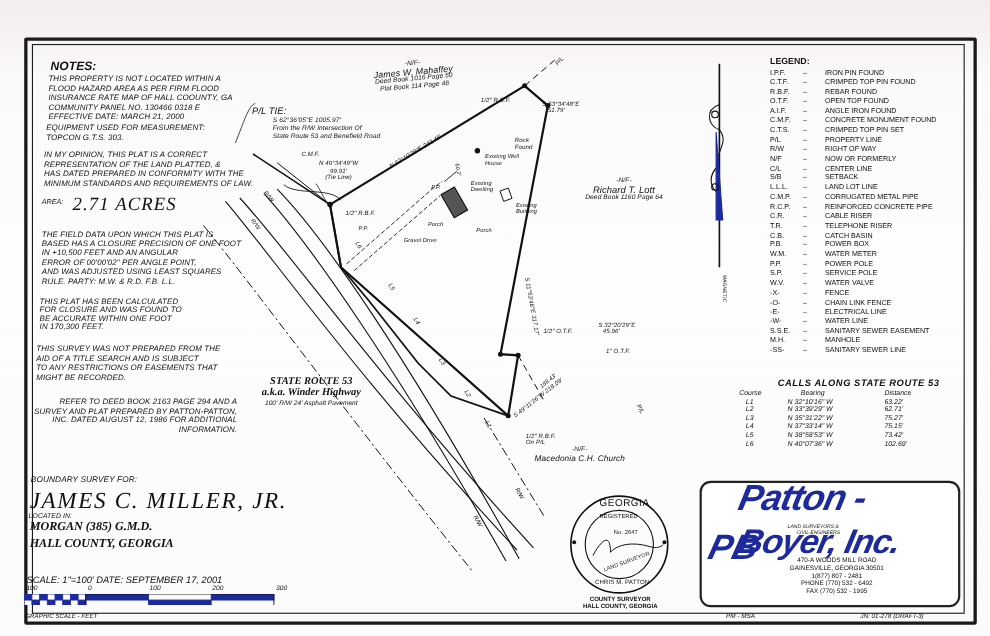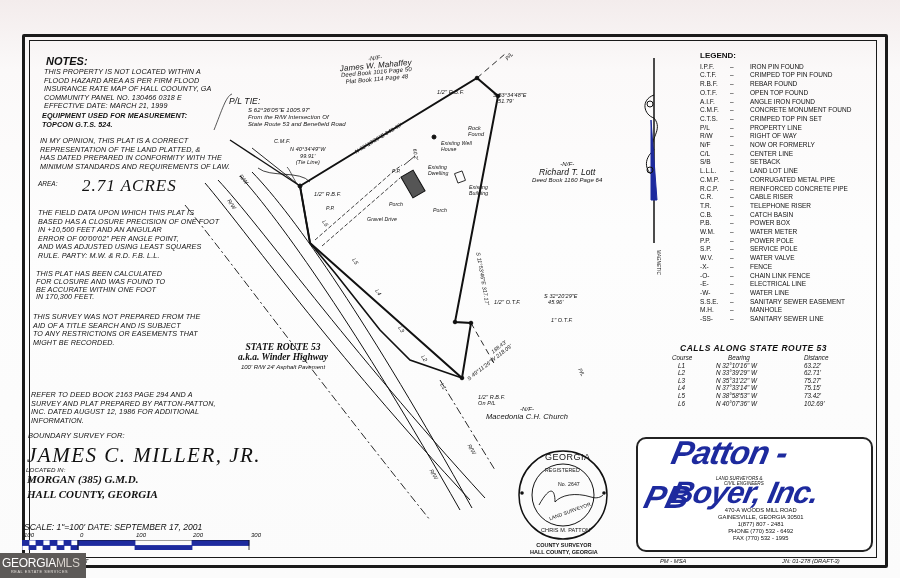--- a/index.html
+++ b/index.html
@@ -3,32 +3,32 @@
 <meta charset="utf-8">
 <style>
   html,body{margin:0;padding:0;}
   body{width:900px;height:578px;overflow:hidden;background:#f6f2f1;font-family:"Liberation Sans",sans-serif;color:#111;position:relative;}
   .sheet{position:absolute;left:0;top:0;width:900px;height:578px;background:linear-gradient(180deg,#f3ecec 0%,#fbf9f9 12%,#fdfdfd 40%,#fbfbfb 100%);}
   .frame-outer{position:absolute;left:22px;top:34px;width:860px;height:528px;border:3px solid #1a1a1a;border-radius:2px;}
   .frame-inner{position:absolute;left:29px;top:40px;width:846px;height:516px;border:1.5px solid #1a1a1a;}
   .txt{position:absolute;font-style:italic;font-size:7.2px;line-height:8.6px;letter-spacing:.1px;white-space:nowrap;}
   .notes-title{position:absolute;left:46px;top:55px;font-style:italic;font-weight:bold;font-size:11px;}
   .area{position:absolute;left:38px;top:180px;font-size:6.5px;font-style:italic;}
-  .area-val{position:absolute;left:82px;top:176px;font-family:"Liberation Serif",serif;font-style:italic;font-size:17px;letter-spacing:1px;}
+  .area-val{position:absolute;left:66px;top:176px;font-family:"Liberation Serif",serif;font-style:italic;font-size:17px;letter-spacing:1px;}
   .client{position:absolute;left:27px;top:443px;font-family:"Liberation Serif",serif;font-style:italic;font-size:21px;letter-spacing:1.5px;}
   .located{position:absolute;left:27px;top:494px;font-family:"Liberation Serif",serif;font-style:italic;font-weight:bold;font-size:11px;line-height:12px;}
   .scale-line{position:absolute;left:24px;top:522px;font-style:italic;font-size:8.5px;}
   .gs-lbl{position:absolute;top:532px;font-style:italic;font-size:6px;}
   .gs-bar{position:absolute;top:540px;height:10px;}
   .legend{position:absolute;left:700px;top:52px;font-size:6.5px;line-height:8.7px;}
   .legend .row{display:flex;}
   .legend .ab{width:30px;}
   .legend .dash{width:20px;}
   .calls{position:absolute;left:672px;top:343px;font-style:italic;font-size:6.5px;}
-  .calls-title{font-weight:bold;font-size:8.5px;letter-spacing:.5px;margin-left:8px;margin-bottom:1px;}
+  .calls-title{font-weight:bold;font-size:8.5px;letter-spacing:.5px;margin-left:8px;margin-bottom:1px;text-align:right;}
   .calls table{border-collapse:collapse;}
   .calls td,.calls th{padding:0 0 0 0;font-weight:normal;font-style:italic;font-size:6.3px;line-height:7.6px;}
   .logo-box{position:absolute;left:636px;top:437px;width:233px;height:111px;border:2px solid #222;border-radius:10px;background:#fff;}
   .logo-patton{position:absolute;left:672px;top:434px;font-family:"Liberation Sans",sans-serif;font-weight:bold;font-style:italic;font-size:33px;color:#1d2a9e;letter-spacing:-1px;transform:skewX(-12deg);}
   .logo-boyer{position:absolute;left:672px;top:475px;font-family:"Liberation Sans",sans-serif;font-weight:bold;font-style:italic;font-size:31px;color:#1d2a9e;letter-spacing:-1px;transform:skewX(-12deg);}
   .logo-pb{position:absolute;left:645px;top:484px;font-weight:bold;font-style:italic;font-size:32px;color:#1d2a9e;line-height:26px;transform:skewX(-14deg);}
   .logo-sub{position:absolute;left:716px;top:476px;font-size:4.6px;line-height:5px;font-style:italic;color:#111;}
   .addr{position:absolute;left:718px;top:507px;font-size:5.8px;line-height:7px;text-align:center;color:#111;}
   .footer-l{position:absolute;left:660px;top:558px;font-size:5.8px;font-style:italic;}
   .footer-r{position:absolute;left:782px;top:558px;font-size:5.8px;font-style:italic;}
@@ -46,25 +46,25 @@
 <div class="sheet">
   <div class="frame-outer"></div>
   <div class="frame-inner"></div>
 
   <div class="notes-title">NOTES:</div>
   <div class="txt" style="left:44px;top:68px;">
     <div>THIS PROPERTY IS NOT LOCATED WITHIN A</div>
       <div>FLOOD HAZARD AREA AS PER FIRM FLOOD</div>
       <div>INSURANCE RATE MAP OF HALL COOUNTY, GA</div>
       <div>COMMUNITY PANEL NO. 130466 0318 E</div>
-      <div>EFFECTIVE DATE: MARCH 21, 1999</div>
-  </div>
-  <div class="txt" style="left:42px;top:112px;font-weight:bold;">
+      <div>EFFECTIVE DATE: MARCH 21, 2000</div>
+  </div>
+  <div class="txt" style="left:42px;top:112px;">
     <div>EQUIPMENT USED FOR MEASUREMENT:</div>
-      <div>TOPCON G.T.S. 524.</div>
+      <div>TOPCON G.T.S. 303.</div>
   </div>
   <div class="txt" style="left:40px;top:137px;">
     <div>IN MY OPINION, THIS PLAT IS A CORRECT</div>
       <div>REPRESENTATION OF THE LAND PLATTED, &amp;</div>
       <div>HAS DATED PREPARED IN CONFORMITY WITH THE</div>
       <div>MINIMUM STANDARDS AND REQUIREMENTS OF LAW.</div>
   </div>
   <div class="area">AREA:</div>
   <div class="area-val">2.71 ACRES</div>
   <div class="txt" style="left:38px;top:209px;">
@@ -80,21 +80,21 @@
       <div>FOR CLOSURE AND WAS FOUND TO</div>
       <div>BE ACCURATE WITHIN ONE FOOT</div>
       <div>IN      170,300       FEET.</div>
   </div>
   <div class="txt" style="left:33px;top:313px;">
     <div>THIS SURVEY WAS NOT PREPARED FROM THE</div>
       <div>AID OF A TITLE SEARCH AND IS SUBJECT</div>
       <div>TO ANY RESTRICTIONS OR EASEMENTS THAT</div>
       <div>MIGHT BE RECORDED.</div>
   </div>
-  <div class="txt" style="left:31px;top:391px;">
+  <div class="txt" style="left:31px;top:361px;text-align:right;">
     <div>REFER TO DEED BOOK 2163 PAGE 294 AND A</div>
       <div>SURVEY AND PLAT PREPARED BY PATTON-PATTON,</div>
       <div>INC. DATED AUGUST 12, 1986 FOR ADDITIONAL</div>
       <div>INFORMATION.</div>
   </div>
 
   <div class="txt" style="left:28px;top:432px;font-size:7.5px;">BOUNDARY SURVEY FOR:</div>
   <div class="client">JAMES C. MILLER, JR.</div>
   <div class="txt" style="left:26px;top:466px;font-size:6.2px;">LOCATED IN:</div>
   <div class="located" style="top:473px;text-align:center;">MORGAN (385) G.M.D.</div>
@@ -479,17 +479,13 @@
   <div class="addr">
     <div>470-A WOODS MILL ROAD</div>
       <div>GAINESVILLE, GEORGIA 30501</div>
       <div>1(877) 807 - 2481</div>
       <div>PHONE (770) 532 - 6492</div>
       <div>FAX (770) 532 - 1995</div>
   </div>
   <div class="footer-l">PM - MSA</div>
   <div class="footer-r">JN: 01-278   (DRAFT-3)</div>
 
-  <div class="mls">
-    <div class="mls-main"><span style="color:#fff">GEORGIA</span><span>MLS</span></div>
-    <div class="mls-sub">REAL ESTATE SERVICES</div>
-  </div>
 </div>
 
 </body></html>

